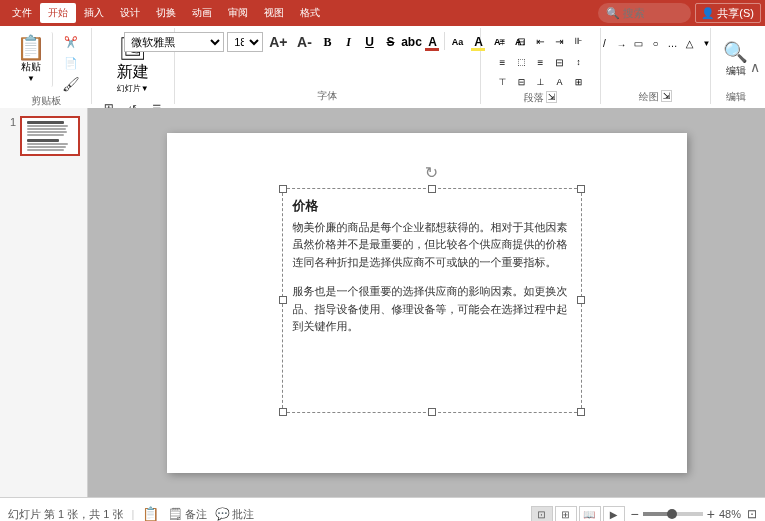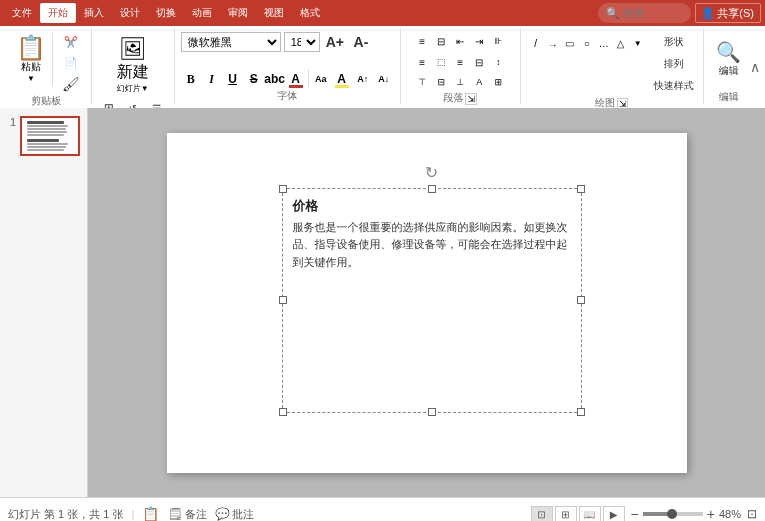--- a/index.html
+++ b/index.html
@@ -397,21 +397,21 @@
         <div style="display:flex; gap:2px;">
           <div class="rb-btn-sm" style="font-size:12px;">⊞</div>
           <div class="rb-btn-sm" style="font-size:10px;">↺</div>
           <div class="rb-btn-sm" style="font-size:10px;">☰</div>
         </div>
       </div>
       <div class="ribbon-group-label">幻灯片</div>
     </div>
 
     <div class="ribbon-group" style="min-width:160px;">
-      <div class="ribbon-group-content" style="flex-direction:column; align-items:flex-start; gap:2px; padding-top:2px;justify-content:space-between;">
+      <div class="ribbon-group-content" style="flex-direction:row; align-items:flex-start; gap:2px; padding-top:2px;">
         <div class="font-selector">
           <select class="font-select">
             <option>微软雅黑</option>
           </select>
           <select class="size-select">
             <option>18</option>
           </select>
           <div class="rb-btn-sm" style="font-size:14px; font-weight:bold;">A+</div>
           <div class="rb-btn-sm" style="font-size:14px; font-weight:bold;">A-</div>
         </div>
@@ -453,44 +453,39 @@
           <div class="para-btn" style="font-size:9px;">↕</div>
         </div>
         <div style="display:flex; gap:1px;">
           <div class="para-btn" style="font-size:9px;">⊤</div>
           <div class="para-btn" style="font-size:9px;">⊟</div>
           <div class="para-btn" style="font-size:9px;">⊥</div>
           <div class="para-btn" style="font-size:9px;">A</div>
           <div class="para-btn" style="font-size:9px;">⊞</div>
         </div>
       </div>
-      <div style="display:flex; align-items:flex-end; gap:2px; margin-top:auto;">
+      <div style="display:flex; align-items:flex-start; gap:2px; margin-top:auto;">
         <span style="font-size:10px; color:#666;">段落</span>
         <span style="font-size:9px; cursor:pointer; border:1px solid #ccc; padding:0 1px;">⇲</span>
       </div>
     </div>
 
     <div class="ribbon-group" style="min-width:110px;">
       <div class="ribbon-group-content" style="flex-direction:row; align-items:flex-start; padding-top:4px; gap:4px;">
         <div style="display:grid; grid-template-columns:repeat(7,16px); gap:1px; width:120px;">
           <div class="para-btn" style="font-size:10px;">/</div>
           <div class="para-btn" style="font-size:10px;">→</div>
           <div class="para-btn" style="font-size:10px;">▭</div>
           <div class="para-btn" style="font-size:10px;">○</div>
           <div class="para-btn" style="font-size:10px;">…</div>
           <div class="para-btn" style="font-size:10px;">△</div>
           <div class="para-btn" style="font-size:8px;">▼</div>
         </div>
-        <div style="display:flex; flex-direction:column; gap:2px; margin-top:-2px;">
-          <div class="rb-btn-sm" style="font-size:10px; white-space:nowrap;">形状</div>
-          <div class="rb-btn-sm" style="font-size:10px; white-space:nowrap;">排列</div>
-          <div class="rb-btn-sm" style="font-size:10px; white-space:nowrap;">快速样式</div>
-        </div>
-      </div>
-      <div style="display:flex; align-items:flex-end; gap:2px; margin-top:auto;">
+      </div>
+      <div style="display:flex; align-items:flex-start; gap:2px; margin-top:auto;">
         <span style="font-size:10px; color:#666;">绘图</span>
         <span style="font-size:9px; cursor:pointer; border:1px solid #ccc; padding:0 1px;">⇲</span>
       </div>
     </div>
 
     <div class="ribbon-group" style="border-right:none; min-width:50px;">
       <div class="ribbon-group-content" style="flex-direction:column; align-items:center; padding-top:8px; gap:2px;">
         <div class="rb-btn">
           <span style="font-size:20px;">🔍</span>
           <span style="font-size:10px;">编辑</span>
@@ -535,20 +530,21 @@
         <div class="selection-handle handle-tl"></div>
         <div class="selection-handle handle-tm"></div>
         <div class="selection-handle handle-tr"></div>
         <div class="selection-handle handle-ml"></div>
         <div class="selection-handle handle-mr"></div>
         <div class="selection-handle handle-bl"></div>
         <div class="selection-handle handle-bm"></div>
         <div class="selection-handle handle-br"></div>
 
         <div class="text-section-title">价格</div>
+        <div class="text-section-body">物美价廉的商品是每个企业都想获得的。相对于其他因素虽然价格并不是最重要的，但比较各个供应商提供的价格连同各种折扣是选择供应商不可或缺的一个重要指标。</div>
         <div class="text-section-body">服务也是一个很重要的选择供应商的影响因素。如更换次品、指导设备使用、修理设备等，可能会在选择过程中起到关键作用。</div>
       </div>
     </div>
   </div>
 
 </div>
 
 <div class="status-bar">
   <div class="status-left">
     <span>幻灯片 第 1 张，共 1 张</span>

